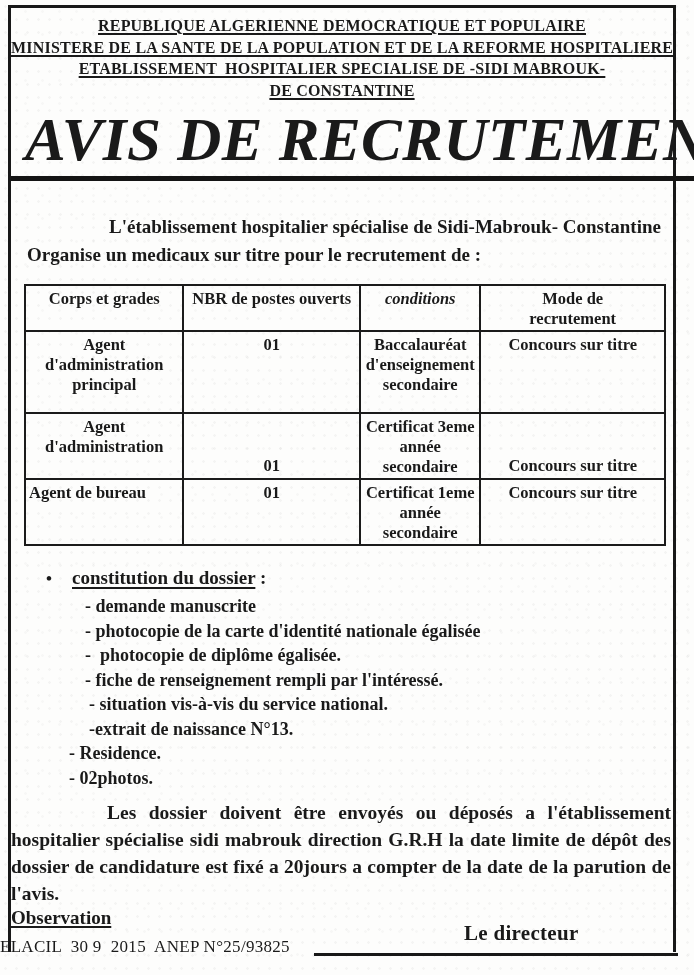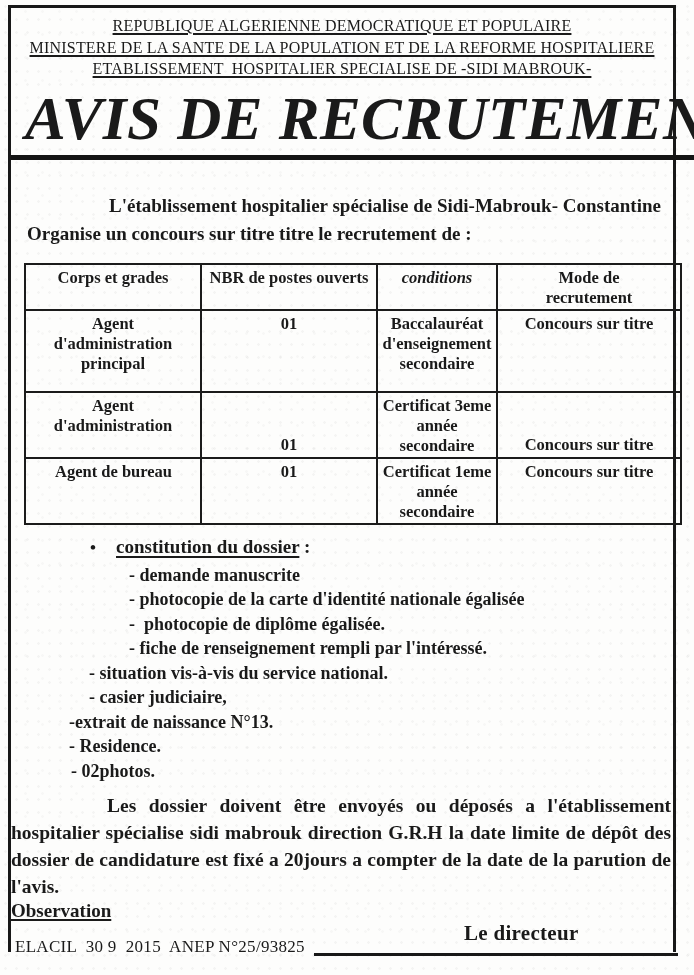--- a/index.html
+++ b/index.html
@@ -18,21 +18,21 @@
   .frame{
     position:absolute;left:8px;top:5px;
     width:668px;height:947px;
     border:3px solid #181818;border-bottom:none;
     box-sizing:border-box;
     pointer-events:none;
   }
   .content{position:absolute;left:11px;top:8px;width:662px;}
 
   
-  .gov-header{margin-top:7px;text-align:center;font-weight:normal;}
+  .gov-header{margin-top:7px;text-align:center;font-weight:bold;}
   .gov-header .hline{
     font-size:16px;line-height:21.5px;
     text-decoration:underline;text-decoration-thickness:2px;text-underline-offset:2px;
     white-space:pre;letter-spacing:0.2px;
   }
 
   
   .doc-title{
     width:fit-content;margin:8px auto 0;padding:0 14px 5px;
     font-size:61px;line-height:1.02;font-style:italic;font-weight:bold;
@@ -47,31 +47,31 @@
   table.doc-table{
     margin:17px 0 0 13px;border-collapse:collapse;table-layout:fixed;width:642px;
   }
   .doc-table th,.doc-table td{
     border:2px solid #1b1b1b;
     font-size:16.5px;font-weight:bold;line-height:20px;
     text-align:center;vertical-align:top;
     padding:3px 2px 1px;white-space:pre-line;overflow:hidden;
     box-sizing:border-box;
   }
-  .col-corps{width:176px;}.col-nbr{width:176px;}.col-cond{width:120px;font-style:italic;}.col-mode{width:184px;}
+  .col-corps{width:158px;}.col-nbr{width:176px;}.col-cond{width:120px;font-style:italic;}.col-mode{width:184px;}
   .doc-table thead tr{height:46px;}
   .doc-table tr.row-0{height:82px;}
   .doc-table tr.row-1{height:48px;}
   .doc-table tr.row-2{height:48px;}
   .doc-table tr.row-1 td:nth-child(2),
   .doc-table tr.row-1 td:nth-child(4){vertical-align:bottom;padding-bottom:2px;}
-  .doc-table tr.row-2 td:nth-child(1){text-align:center;padding-left:3px;}
+  .doc-table tr.row-2 td:nth-child(1){text-align:left;padding-left:3px;}
 
   
-  .dossier{margin-top:9px;padding-left:44px;}
+  .dossier{margin-top:19px;}
   .dossier-heading{margin-left:35px;font-size:19px;font-weight:bold;line-height:26px;}
   .dossier-heading .bullet{display:inline-block;width:26px;font-size:17px;}
   .dossier-heading .underlined{text-decoration:underline;text-decoration-thickness:2px;text-underline-offset:3px;}
   .dossier-items{margin-top:2px;}
   .dossier-items .list-line{margin-left:74px;font-size:18px;font-weight:bold;line-height:24.5px;white-space:pre;}
 
   
   .candidat-heading{margin-top:5px;margin-left:5px;font-size:18.5px;font-weight:bold;line-height:25px;}
   .candidat-items .list-line{margin-left:78px;font-size:18px;font-weight:bold;line-height:24.5px;white-space:pre;}
   .candidat-items .list-line:nth-child(3){margin-left:58px;}
@@ -84,42 +84,43 @@
     margin-top:9px;width:660px;
     font-size:19.5px;font-weight:bold;line-height:27px;
     text-indent:96px;text-align:justify;
   }
   .obs-heading{
     width:fit-content;font-size:19px;font-weight:bold;line-height:22px;
     text-decoration:underline;text-decoration-thickness:2px;text-underline-offset:2px;
   }
 
   
-  .footer-left{position:absolute;left:15px;top:937px;font-size:17px;white-space:pre;letter-spacing:0.3px;}
+  .footer-left{position:absolute;left:0;top:937px;font-size:17px;white-space:pre;letter-spacing:0.3px;}
   .director{position:absolute;left:464px;top:921px;font-size:21px;font-weight:bold;letter-spacing:0.3px;}
   .bottom-line{position:absolute;left:314px;top:953px;width:364px;height:3px;background:#181818;}
 </style>
 </head>
 <body>
 
 <div class="page">
   <div class="frame"></div>
 
   <div class="content">
 
     <div class="gov-header">
       <div class="hline">REPUBLIQUE ALGERIENNE DEMOCRATIQUE ET POPULAIRE</div>
       <div class="hline">MINISTERE DE LA SANTE DE LA POPULATION ET DE LA REFORME HOSPITALIERE</div>
       <div class="hline">ETABLISSEMENT  HOSPITALIER SPECIALISE DE -SIDI MABROUK-</div>
+      <div class="hline">DE CONSTANTINE</div>
     </div>
 
     <div class="doc-title">AVIS DE RECRUTEMENT</div>
 
     <div class="intro-1">L'établissement hospitalier spécialise de Sidi-Mabrouk- Constantine</div>
-    <div class="intro-2">Organise un concours sur titre titre le recrutement de :</div>
+    <div class="intro-2">Organise un medicaux sur titre pour le recrutement de :</div>
 
     <table class="doc-table">
       <thead>
         <tr>
           <th class="col-corps">Corps et grades</th>
           <th class="col-nbr">NBR de postes ouverts</th>
           <th class="col-cond">conditions</th>
           <th class="col-mode">Mode de
 recrutement</th>
         </tr>
@@ -160,21 +161,20 @@
       <div class="dossier-items">
         <div class="list-line">- demande manuscrite</div>
         <div class="list-line">- photocopie de la carte d'identité nationale égalisée</div>
         <div class="list-line">-  photocopie de diplôme égalisée.</div>
         <div class="list-line">- fiche de renseignement rempli par l'intéressé.</div>
       </div>
     </div>
 
     <div class="candidat-items">
       <div class="list-line">- situation vis-à-vis du service national.</div>
-      <div class="list-line">- casier judiciaire,</div>
       <div class="list-line">-extrait de naissance N°13.</div>
       <div class="list-line">- Residence.</div>
       <div class="list-line">- 02photos.</div>
     </div>
 
     <div class="closing">Les dossier doivent être envoyés ou déposés a l'établissement hospitalier spécialise sidi mabrouk direction G.R.H la date limite de dépôt des dossier de candidature est fixé a 20jours a compter de la date de la parution de  l'avis.</div>
 
     <div class="obs-heading">Observation</div>
 
   </div>

